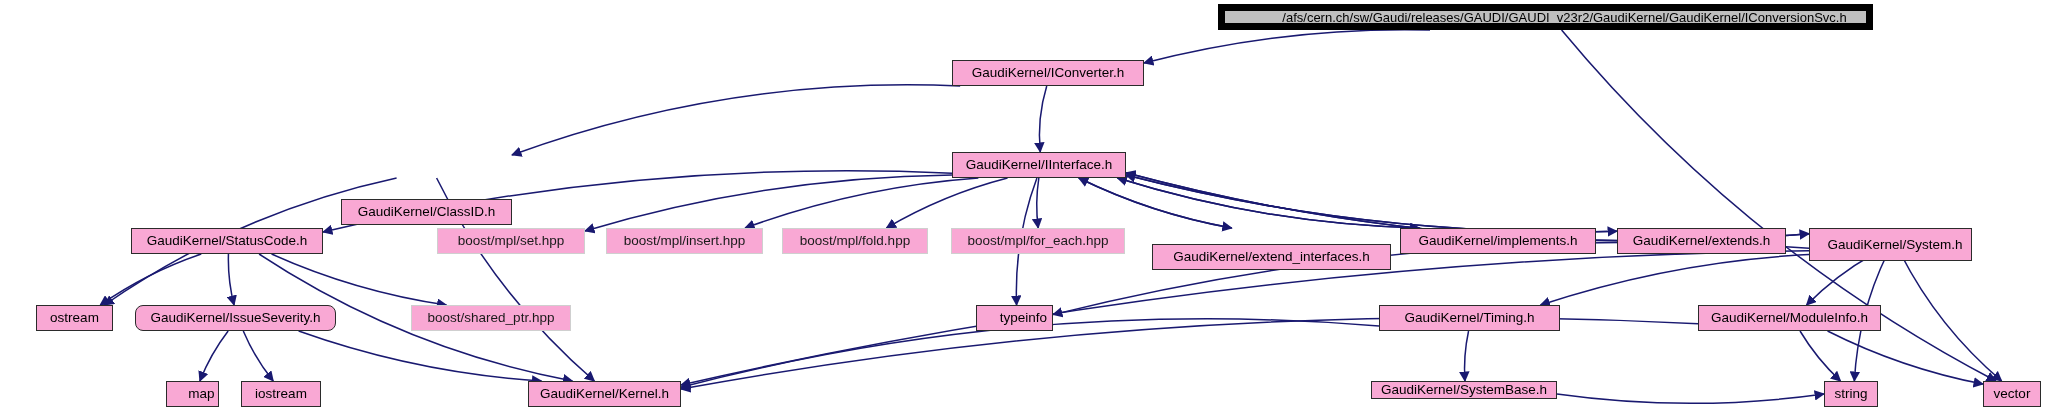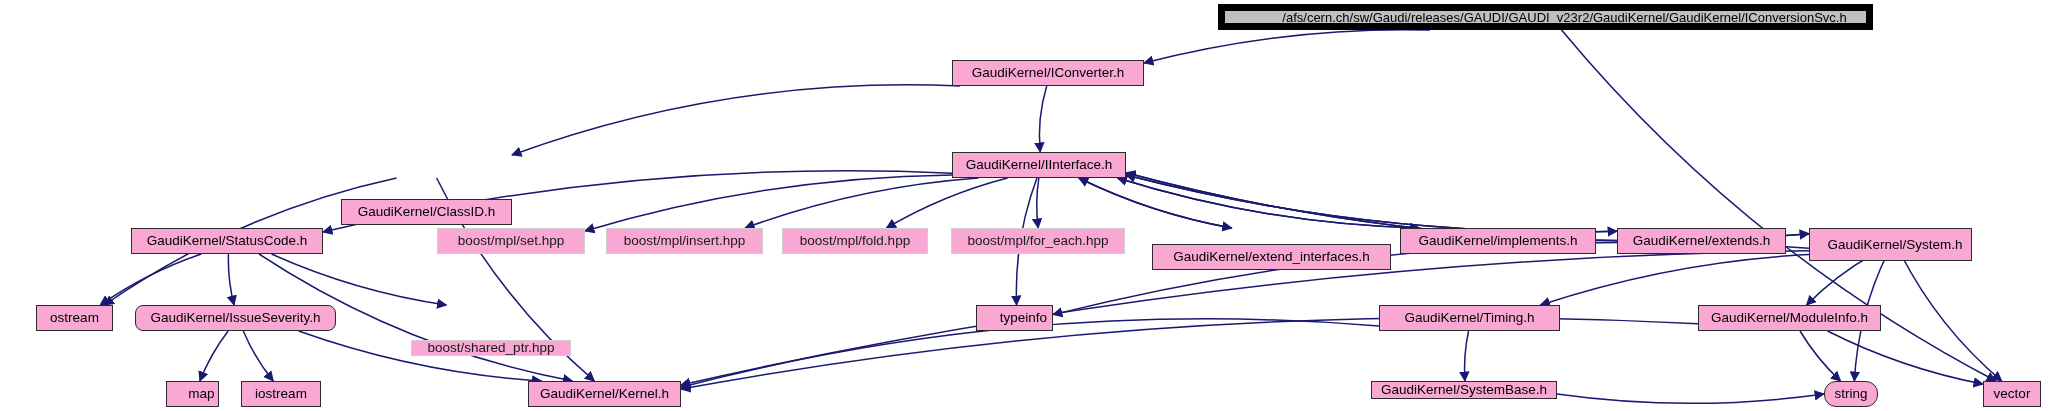--- a/index.html
+++ b/index.html
@@ -109,24 +109,24 @@
       <div class="node system" style="left: 437px; top: 228px; width: 148px; height: 26px;">boost/mpl/set.hpp</div>
       <div class="node system" style="left: 606px; top: 228px; width: 157px; height: 26px;">boost/mpl/insert.hpp</div>
       <div class="node system" style="left: 782px; top: 228px; width: 146px; height: 26px;">boost/mpl/fold.hpp</div>
       <div class="node system" style="left: 951px; top: 228px; width: 174px; height: 26px;">boost/mpl/for_each.hpp</div>
       <div class="node project" style="left: 1152px; top: 244px; width: 239px; height: 26px;">GaudiKernel/extend_interfaces.h</div>
       <div class="node project" style="left: 1400px; top: 228px; width: 196px; height: 26px;">GaudiKernel/implements.h</div>
       <div class="node project" style="left: 1617px; top: 228px; width: 169px; height: 26px;">GaudiKernel/extends.h</div>
       <div class="node project" style="left: 1809px; top: 228px; width: 163px; height: 33px; padding-left: 9px;">GaudiKernel/System.h</div>
       <div class="node std" style="left: 36px; top: 305px; width: 77px; height: 26px;">ostream</div>
       <div class="node project" style="left: 135px; top: 305px; width: 201px; height: 26px; border-radius: 8px;">GaudiKernel/IssueSeverity.h</div>
-      <div class="node system" style="left: 411px; top: 305px; width: 160px; height: 16px; margin-top: 35px;">boost/shared_ptr.hpp</div>
+      <div class="node system" style="left: 411px; top: 305px; width: 160px; height: 26px;">boost/shared_ptr.hpp</div>
       <div class="node std" style="left: 976px; top: 305px; width: 77px; height: 26px; padding-left: 18px;">typeinfo</div>
       <div class="node project" style="left: 1379px; top: 305px; width: 181px; height: 26px;">GaudiKernel/Timing.h</div>
       <div class="node project" style="left: 1698px; top: 305px; width: 183px; height: 26px;">GaudiKernel/ModuleInfo.h</div>
       <div class="node std" style="left: 166px; top: 381px; width: 53px; height: 26px; padding-left: 18px;">map</div>
       <div class="node std" style="left: 241px; top: 381px; width: 80px; height: 26px;">iostream</div>
       <div class="node project" style="left: 528px; top: 381px; width: 153px; height: 26px;">GaudiKernel/Kernel.h</div>
       <div class="node project" style="left: 1371px; top: 381px; width: 186px; height: 18px;">GaudiKernel/SystemBase.h</div>
-      <div class="node std" style="left: 1824px; top: 381px; width: 54px; height: 26px; border-radius: 12px;">string</div>
+      <div class="node std" style="left: 1824px; top: 381px; width: 54px; height: 26px;">string</div>
       <div class="node std" style="left: 1983px; top: 381px; width: 58px; height: 26px;">vector</div>
     </div>
 </div>
 
 </body></html>

